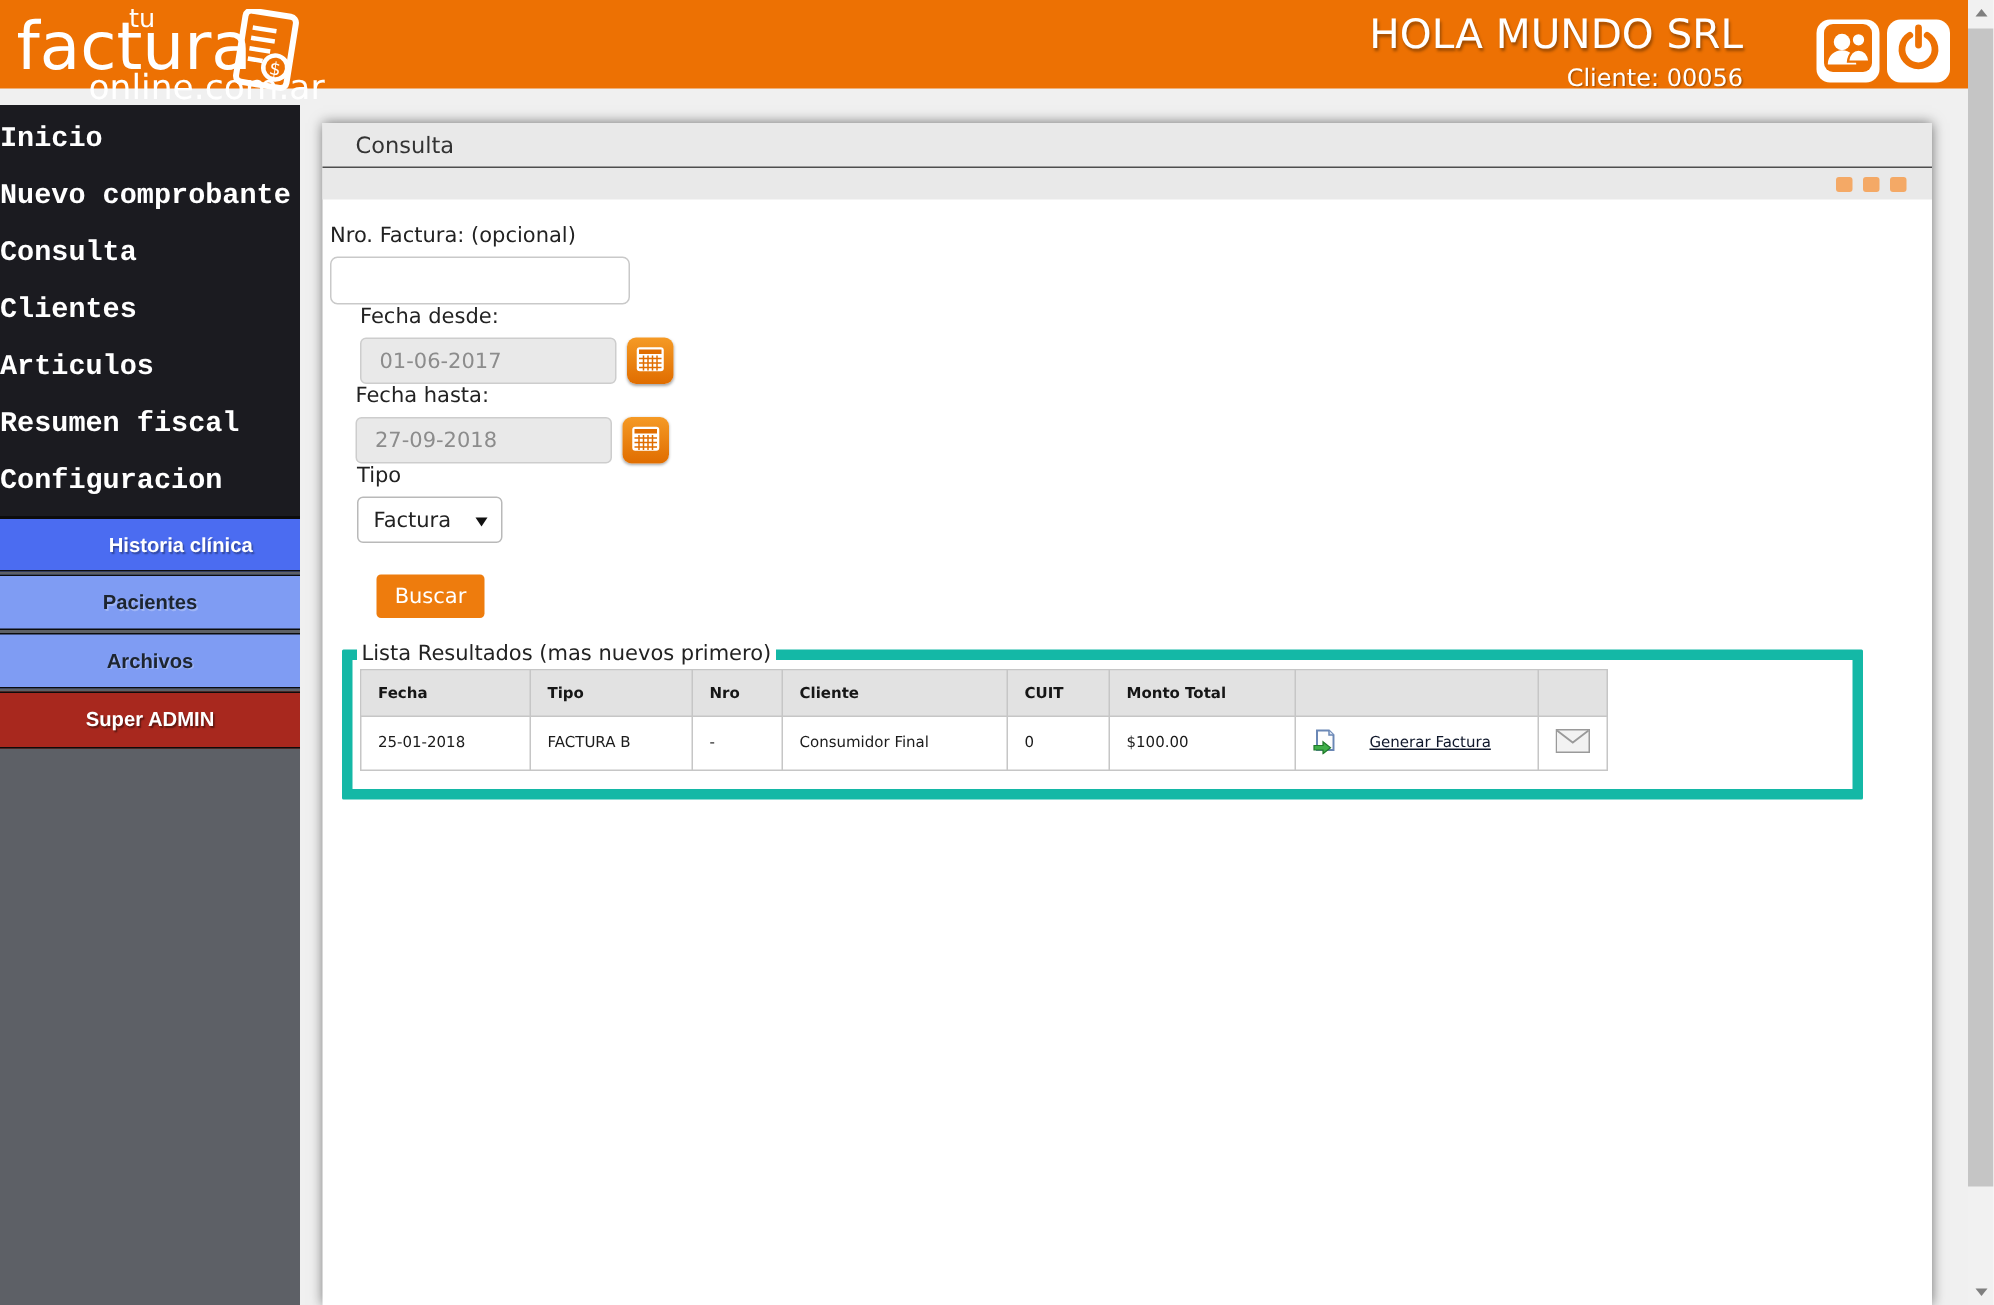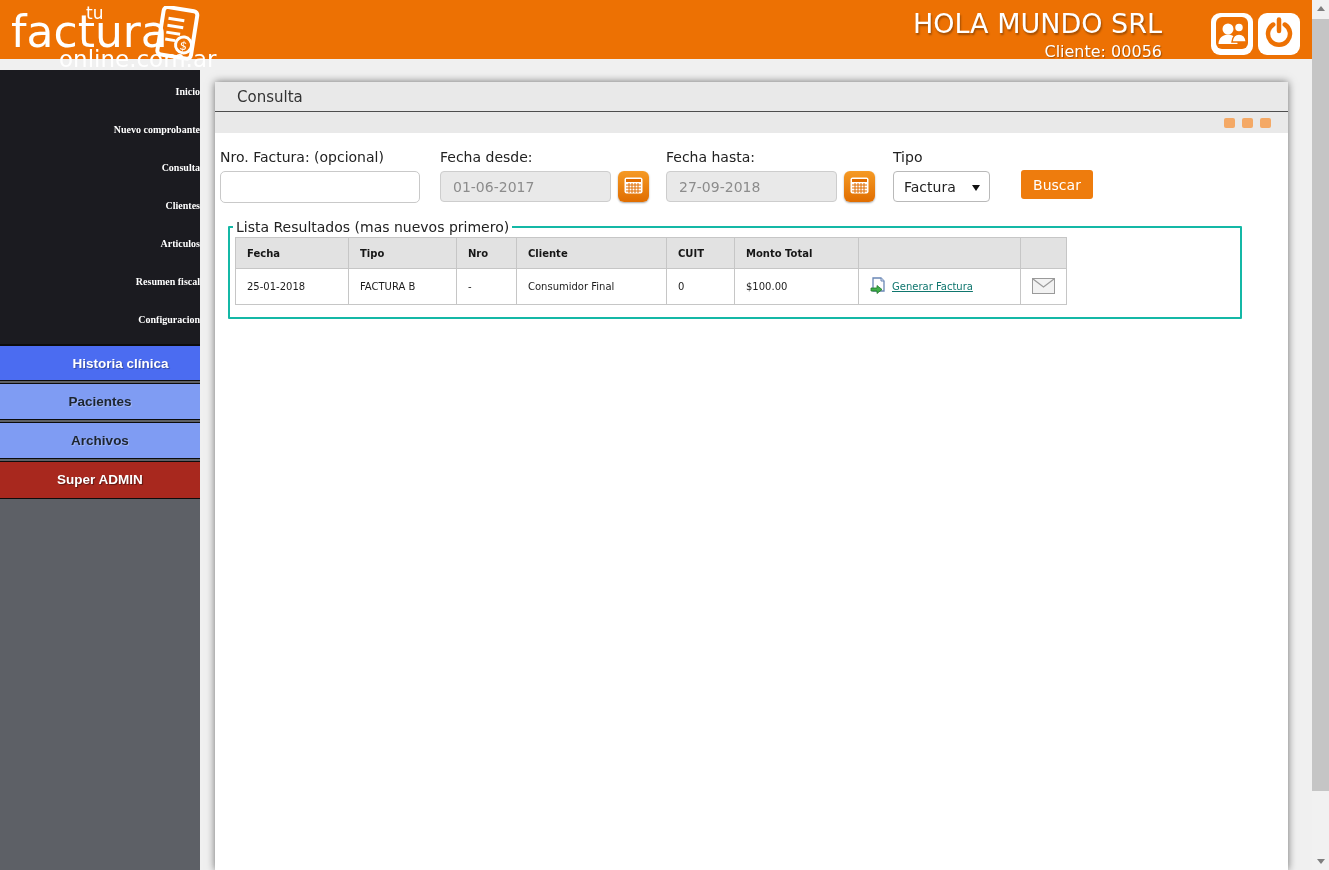--- a/index.html
+++ b/index.html
@@ -20,61 +20,61 @@
   .company { position:absolute; right:150px; top:8px; color:#fff; font-size:27px; text-shadow:1px 2px 2px rgba(0,0,0,.35); white-space:nowrap; }
   .client  { position:absolute; right:150px; top:42px; color:#fff; font-size:16px; text-shadow:1px 1px 1px rgba(0,0,0,.3); }
 
   .hdr-btn { position:absolute; top:13px; width:42px; height:42px; background:#fff; border-radius:9px; cursor:pointer; display:flex; align-items:center; justify-content:center; }
   .hdr-btn.users { left:1211px; }
   .hdr-btn.power { left:1258px; }
 
   
   .sidebar { position:absolute; left:0; top:70px; width:200px; height:800px; background:#5d6066; }
   .sidebar-dark { background:#1b1b20; padding:3px 0 5px 0; }
-  .nav-item { height:38px; line-height:38px; text-align:right; color:#fff; font-size:10px; font-weight:bold; cursor:pointer; font-family:Liberation Serif, serif; }
+  .nav-item { height:38px; line-height:38px; text-align:left; color:#fff; font-size:19px; font-weight:bold; cursor:pointer; font-family:Liberation Mono, monospace; }
   .module { height:37px; line-height:35px; text-align:center; font-size:13.5px; font-weight:bold; cursor:pointer; border-top:1px solid #0c0c0c; border-bottom:1px solid #0c0c0c; font-family:"Liberation Sans",sans-serif; }
   .module.historia { background:#4b6cf1; color:#fff; border-top-width:2px; text-shadow:1px 1px 1px rgba(0,0,0,.35);padding-left:41px; }
   .module.archivos, .module.pacientes { background:#7f9cf3; color:#1d2530; margin-top:2px; text-shadow:1px 1px 0 rgba(255,255,255,.25); }
   .module.superadmin { background:#a8281e; color:#fff; margin-top:2px; height:38px; line-height:36px; text-shadow:1px 1px 1px rgba(0,0,0,.45); }
 
   
   .panel { position:absolute; left:215px; top:82px; width:1073px; height:788px; background:#fff; box-shadow:0 0 8px rgba(0,0,0,.55); }
   .panel-title { height:30px; line-height:30px; background:#e9e9e9; border-bottom:1px solid #4e4e4e; padding-left:22px; font-size:15px; color:#333; }
   .panel-sub { height:21px; background:#e9e9e9; display:flex; align-items:center; justify-content:flex-end; gap:7px; padding-right:17px; }
   .sq { width:11px; height:10px; border-radius:2px; background:#f4a966; }
 
   
-  .form-row { display:flex; margin:16px 0 0 5px; align-items:flex-start; }
+  .form-row { display:flex; margin:16px 0 0 5px; align-items:flex-start;flex-direction:column; }
   .field label { display:block; font-size:14px; color:#222; margin-bottom:6px; white-space:nowrap; }
   .text-input { width:200px; height:32px; border:1px solid #c9c9c9; border-radius:5px; font-size:14px; padding:0 10px; outline:none; font-family:inherit; }
   .date-wrap { display:flex; align-items:flex-start; }
   .date-input { width:171px; height:31px; background:#e9e9e9; border:1px solid #cdcdcd; border-radius:4px; color:#8c8c8c; font-size:14px; padding:0 12px; outline:none; font-family:inherit; }
   .cal-btn { width:31px; height:31px; margin-left:7px; border:none; border-radius:6px; background:linear-gradient(#f59a25,#e06d00); cursor:pointer; display:flex; align-items:center; justify-content:center; box-shadow:0 1px 2px rgba(0,0,0,.35); }
   .select-box { width:97px; height:31px; border:1px solid #b9b9b9; border-radius:4px; background:#fff; display:flex; align-items:center; cursor:pointer; position:relative; }
   .select-box .sel-text { padding-left:10px; font-size:14px; color:#222; }
   .caret { position:absolute; right:9px; top:13px; width:0; height:0; border-left:4.5px solid transparent; border-right:4.5px solid transparent; border-top:6px solid #111; }
   .buscar-btn { width:72px; height:29px; margin-left:31px; margin-top:21px; border:none; border-radius:3px; background:#ee7c0d; color:#fff; font-size:14px; cursor:pointer; font-family:inherit; }
 
   .col-nro { width:200px; }
   .col-desde { margin-left:20px; }
   .col-hasta { margin-left:17px; }
   .col-tipo { margin-left:18px; }
 
   
-  .results { margin:16px 0 0 13px; width:1014px; border:2px solid #14b8a6; border-radius:1px; padding:2px 8px 12px 4px; }
+  .results { margin:16px 0 0 13px; width:1014px; border:7px solid #14b8a6; border-radius:1px; padding:2px 8px 12px 4px; }
   .results legend { font-size:14px; color:#222; padding:0 3px; margin-left:-1px; }
   .results-heading { font-size:15px; font-weight:bold; color:#111; margin:1px 0 6px 1px; }
 
   table.inv { border-collapse:collapse; margin-left:1px; }
   .inv th, .inv td { border:1px solid #c6c6c6; font-size:10px; padding:0 11px; text-align:left; white-space:nowrap; }
   .inv th { background:#e2e2e2; height:31px; font-weight:bold; color:#161616; }
   .inv td { height:36px; background:#fff; color:#1c1c1c; }
   .w-fecha{width:113px;} .w-tipo{width:108px;} .w-nro{width:60px;} .w-cliente{width:150px;} .w-cuit{width:68px;} .w-monto{width:124px;} .w-act{width:162px;} .w-mail{width:46px;}
   .cell-tipo { color:#9c3a33; }
-  .gen-link { color:#0f766e; text-decoration:underline; cursor:pointer; display:inline-flex; align-items:center; gap:5px; }
+  .gen-link { color:#0f172a; text-decoration:underline; cursor:pointer; display:inline-flex; align-items:center; gap:21px; }
   .mail-cell { text-align:center !important; }
   .mail-btn { display:inline-block; cursor:pointer; line-height:0; }
 
   
   .scrollbar { position:absolute; right:0; top:0; width:17px; height:870px; background:#f1f1f1; z-index:9; }
   .sb-arrow { position:absolute; left:0; width:17px; height:17px; display:flex; align-items:center; justify-content:center; cursor:pointer; }
   .tri-up { width:0; height:0; border-left:4px solid transparent; border-right:4px solid transparent; border-bottom:5px solid #7f7f7f; }
   .tri-down { width:0; height:0; border-left:4px solid transparent; border-right:4px solid transparent; border-top:5px solid #7f7f7f; }
   .sb-thumb { position:absolute; left:0; top:19px; width:17px; height:772px; background:#c5c5c5; cursor:pointer; }
 </style>

